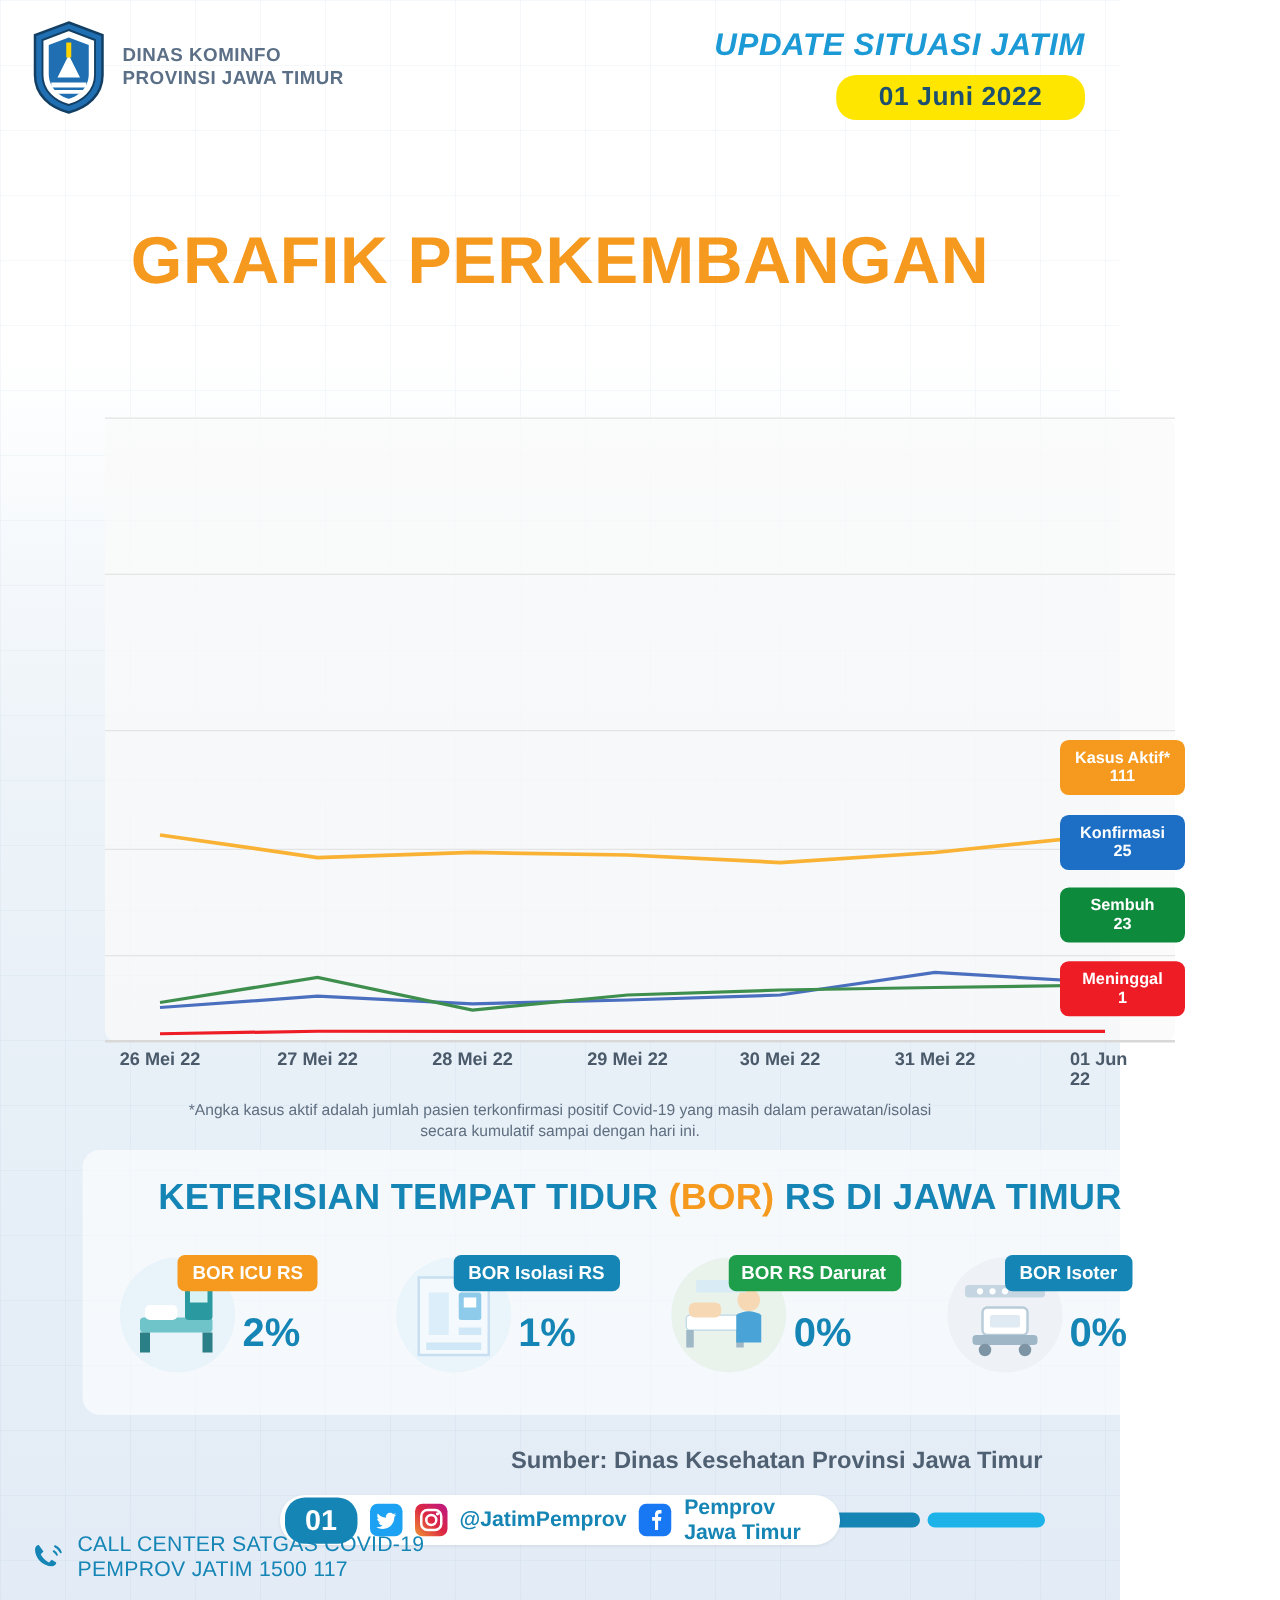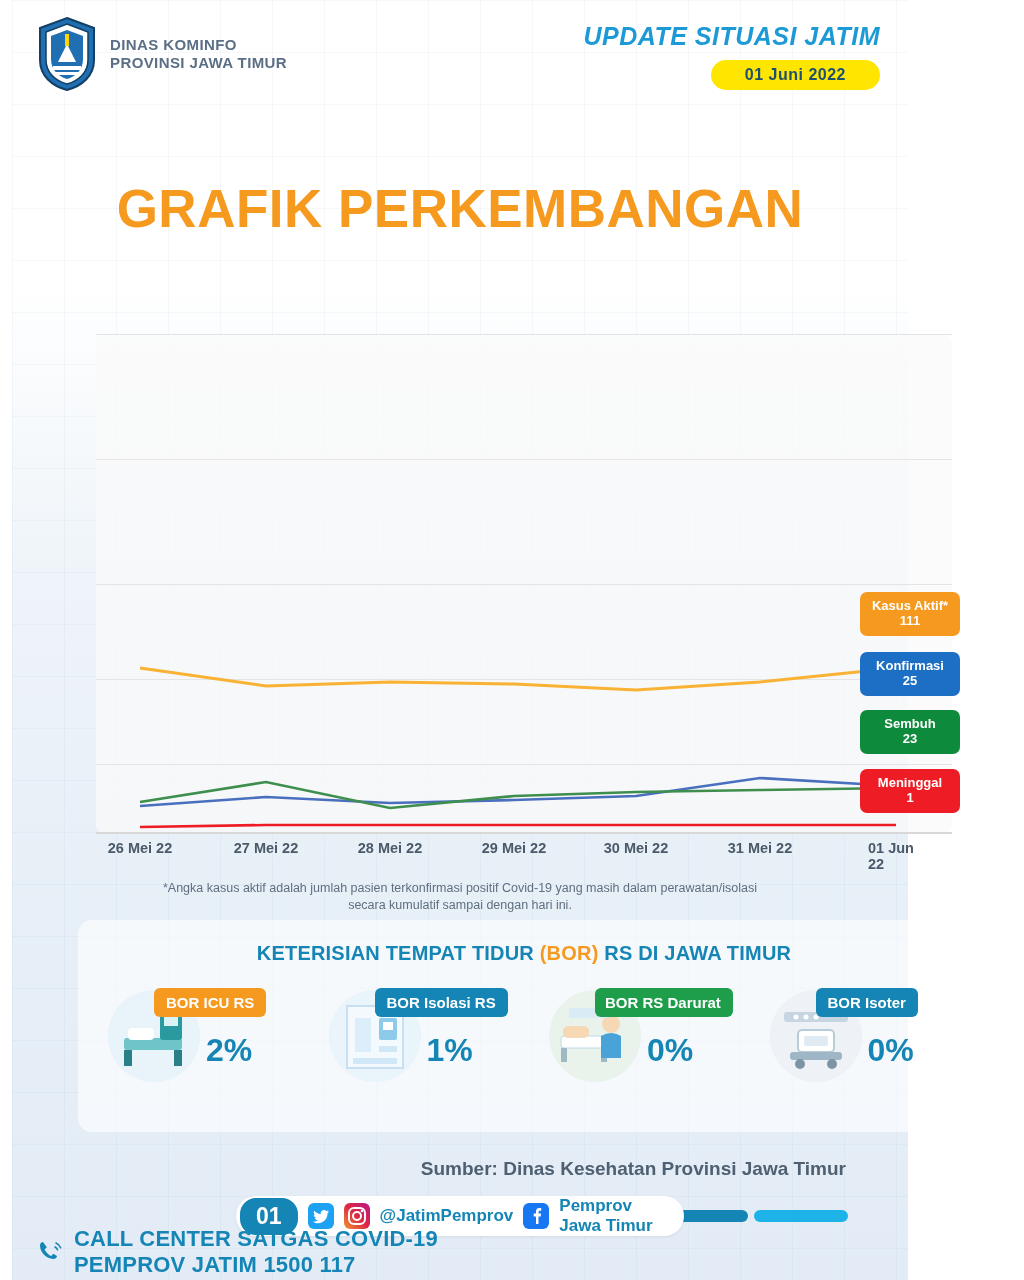--- a/index.html
+++ b/index.html
@@ -7,21 +7,20 @@
     width: 1024px; height: 1280px;
     font-family: "Liberation Sans", sans-serif;
     background: #ffffff;
     overflow: hidden;
   }
   #page {
     position: relative;
     width: 896px; height: 1280px;
     background:
       linear-gradient(to bottom, #ffffff 0%, #ffffff 22%, #eef4f9 45%, #e7eff7 70%, #e3ecf6 100%);
-    margin-left: 12px;
   }
   
   #page::before{
     content:"";
     position:absolute; inset:0;
     background-image:
       linear-gradient(to right, rgba(120,160,200,.07) 1px, transparent 1px),
       linear-gradient(to bottom, rgba(120,160,200,.07) 1px, transparent 1px);
     background-size: 52px 52px;
     pointer-events:none;
@@ -32,21 +31,21 @@
   .logo-wrap { position:absolute; left:24px; top:16px; display:flex; align-items:center; gap:12px; }
   .logo-shield { width:62px; height:76px; }
   .kominfo-text { line-height:1.18; }
   .kominfo-text .l1 { font-size:15px; font-weight:bold; color:#5b6f86; letter-spacing:.4px;}
   .kominfo-text .l2 { font-size:15px; font-weight:bold; color:#5b6f86; letter-spacing:.4px;}
 
   .update-wrap { position:absolute; right:28px; top:22px; text-align:right;}
   .update-title { color:#1c9ad6; font-size:25px; font-weight:bold; letter-spacing:.5px; font-style:italic;}
   .date-pill {
     margin-top:9px; display:inline-block; background:#ffe600; color:#1d4f6e;
-    font-size:16px; font-weight:bold; padding:6px 34px; border-radius:16px; letter-spacing:.5px;
+    font-size:21px; font-weight:bold; padding:6px 34px; border-radius:16px; letter-spacing:.5px;
   }
 
   
   .title1 {
     position:absolute; top:178px; left:0; right:0; text-align:center;
     font-size:53px; font-weight:bold; color:#f59a1f; letter-spacing:.5px;
   }
   .title2 {
     position:absolute; top:238px; left:0; right:0; text-align:center;
     font-size:51px; font-weight:bold; color:#1585b5; letter-spacing:.5px;
@@ -79,24 +78,24 @@
     font-size:12.5px; color:#5f6f80; line-height:1.35;
   }
 
   
   .bor-panel {
     position:absolute; left:66px; top:920px; width:892px; height:212px;
     background:rgba(255,255,255,.62); border-radius:14px;
   }
   .bor-title {
     position:absolute; top:22px; left:0; right:0; text-align:center;
-    font-size:20px; font-weight:bold; color:#1585b5; letter-spacing:.2px;
+    font-size:29px; font-weight:bold; color:#1585b5; letter-spacing:.2px;
   }
   .bor-title .bor-hi { color:#f59a1f; }
-  .bor-items { position:absolute; top:68px; left:18px; right:18px; display:flex;gap:26px; }
+  .bor-items { position:absolute; top:84px; left:18px; right:18px; display:flex;gap:26px; }
   .bor-item { flex:1; position:relative; height:110px; }
   .bor-icon {
     position:absolute; left:12px; top:2px; width:92px; height:92px; border-radius:50%;
     background:#e9f4fb; overflow:hidden;
   }
   .bor-label {
     position:absolute; left:58px; top:0px; padding:6px 12px; border-radius:6px;
     color:#fff; font-size:15px; font-weight:bold; white-space:nowrap;
   }
   .bor-value {
@@ -122,21 +121,21 @@
     border-radius:16px; padding:5px 16px;
   }
   .soc-icon { width:26px; height:26px; border-radius:6px; display:inline-block; }
   .handle { font-size:17px; font-weight:bold; color:#1585b5; }
 
   .bar-seg { position:absolute; top:14px; height:12px; border-radius:6px; }
 
   .callcenter {
     position:absolute; left:22px; top:1226px; display:flex; align-items:center; gap:10px;
   }
-  .cc-text { font-size:22px; font-weight:bold; color:#1585b5; line-height:1.18; letter-spacing:.2px;}
+  .cc-text { font-size:17px; font-weight:normal; color:#1585b5; line-height:1.18; letter-spacing:.2px;}
 </style>
 </head>
 <body>
 
 <div id="page">
 
   <div class="header">
     <div class="logo-wrap">
       <svg class="logo-shield" viewBox="0 0 62 76">
         <path d="M31 2 L58 12 L58 44 C58 60 46 70 31 74 C16 70 4 60 4 44 L4 12 Z" fill="#1f6fb2" stroke="#123f63" stroke-width="2"></path>

